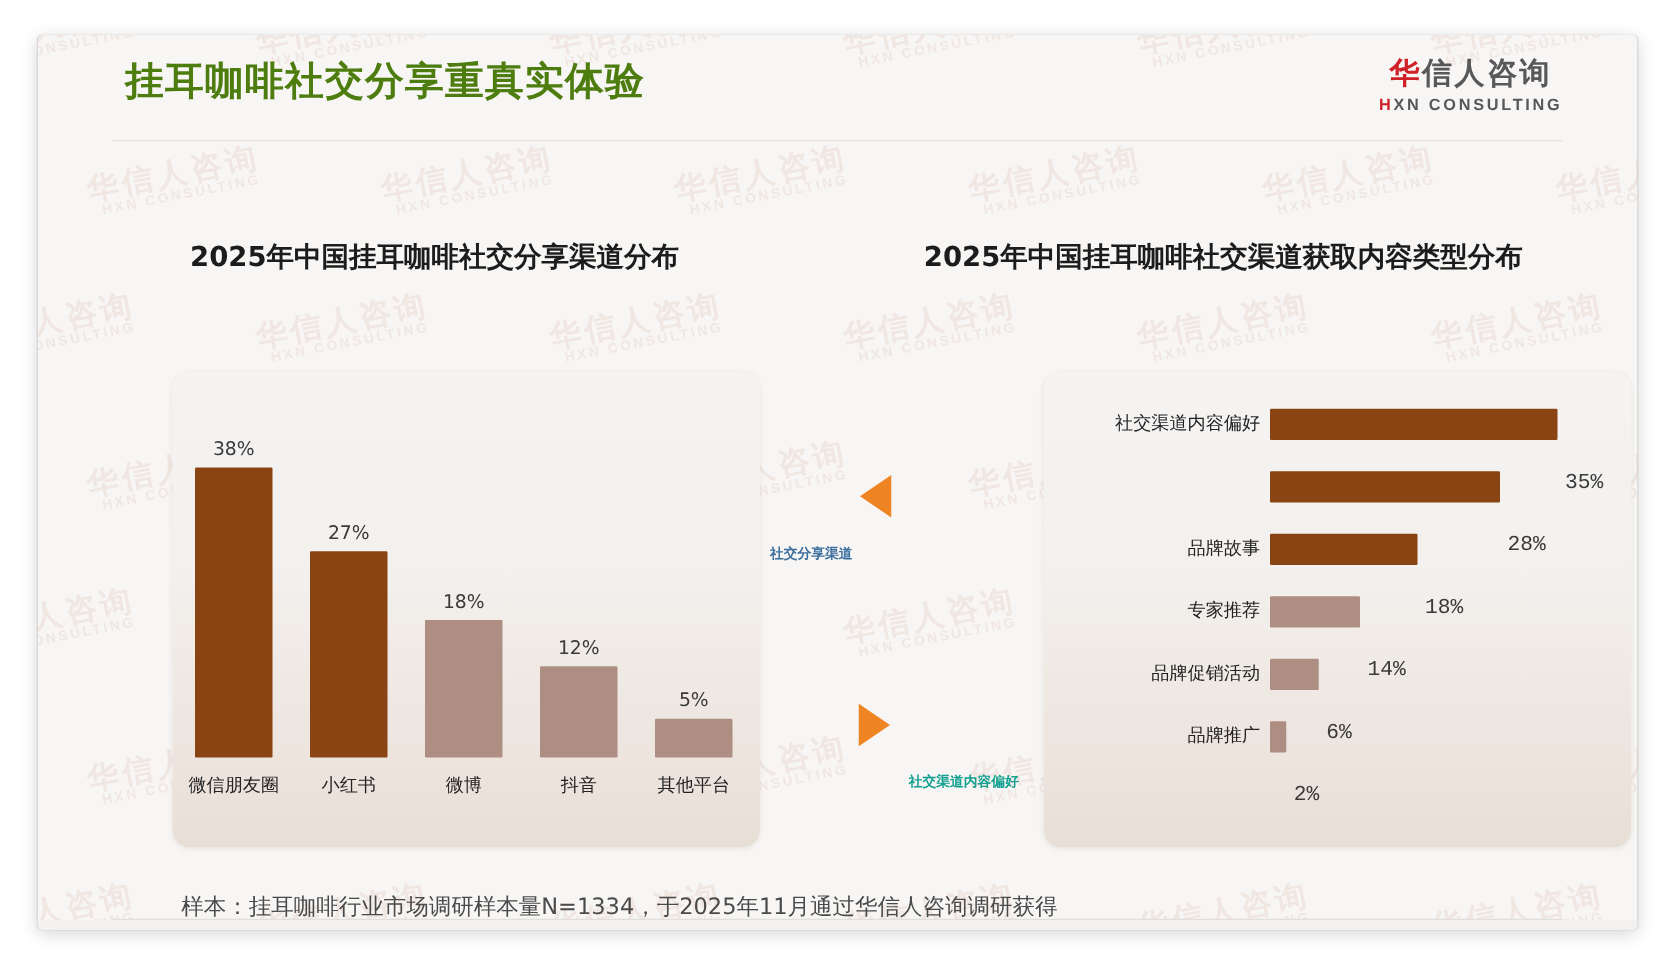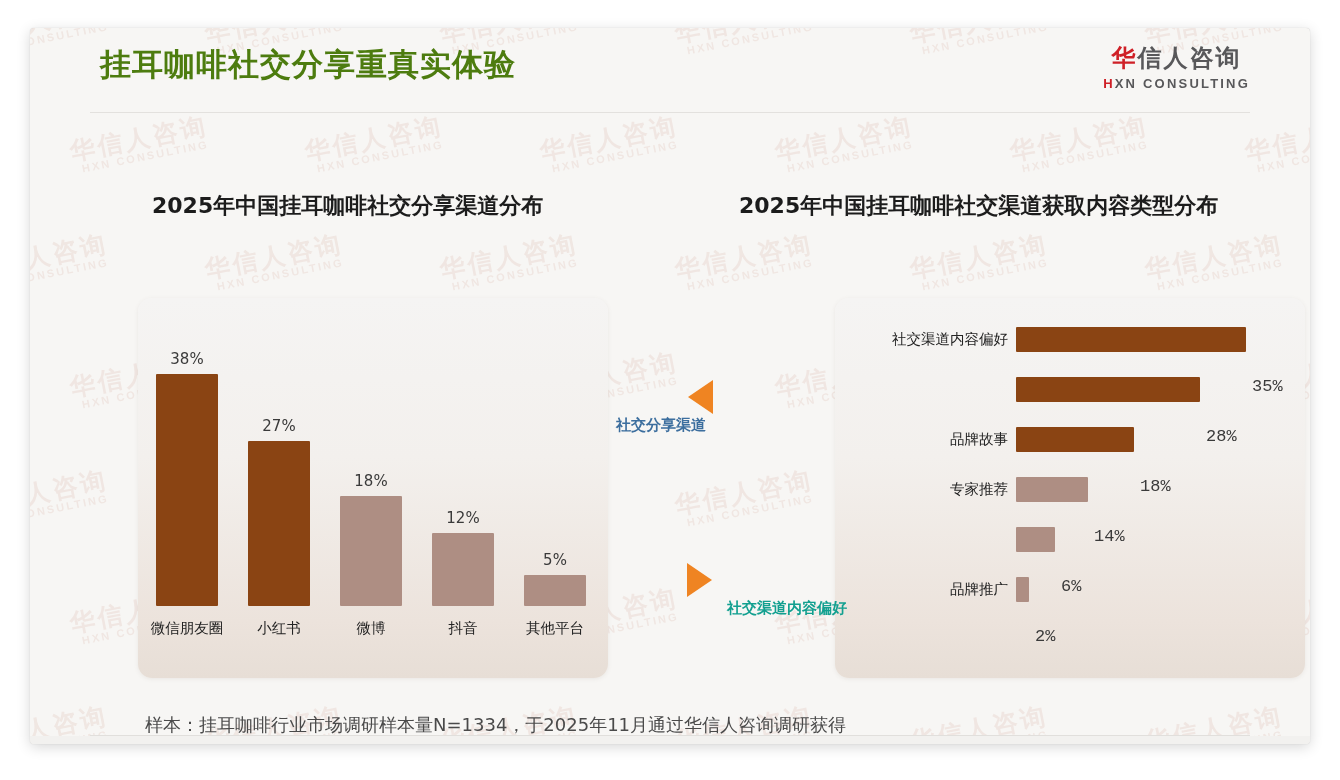--- a/index.html
+++ b/index.html
@@ -228,24 +228,25 @@
   }
   .annot .tri-right {
     position: absolute;
     width: 0; height: 0;
     border-top: 17px solid transparent;
     border-bottom: 17px solid transparent;
     border-left: 25px solid #ef8422;
   }
   .annot .atext {
     position: absolute;
-    font-size: 15px;
+    font-size: 11px;
     font-weight: bold;
     white-space: nowrap;
     font-family: Liberation Serif, serif;
+    margin-top: 19px;
   }
   #annot-1 { left: 586px; top: 352px; }
   #annot-1 .tri-left { left: 72px; top: 0; }
   #annot-1 .atext { left: 0; top: 36px; color: #3c6e9e; }
 
   #annot-2 { left: 657px; top: 535px; }
   #annot-2 .tri-right { left: 0; top: 0; }
   #annot-2 .atext { left: 40px; top: 36px; color: #13a090; }
 
   
@@ -511,20 +512,21 @@
           <div class="hcat">品牌故事</div>
           <div class="hbar" style="width: 118px; background: rgb(138, 68, 19);"></div>
           <div class="hval" style="left: 305px;">18%</div>
         </div>
         <div class="hrow" style="top: 176px;">
           <div class="hcat">专家推荐</div>
           <div class="hbar" style="width: 72px; background: rgb(174, 142, 131);"></div>
           <div class="hval" style="left: 259px;">14%</div>
         </div>
         <div class="hrow" style="top: 226px;">
+          <div class="hcat">品牌促销活动</div>
           <div class="hbar" style="width: 39px; background: rgb(174, 142, 131);"></div>
           <div class="hval" style="left: 226px;">6%</div>
         </div>
         <div class="hrow" style="top: 276px;">
           <div class="hcat">品牌推广</div>
           <div class="hbar" style="width: 13px; background: rgb(174, 142, 131);"></div>
           <div class="hval" style="left: 200px;">2%</div>
         </div>
       </div>
   </div>

